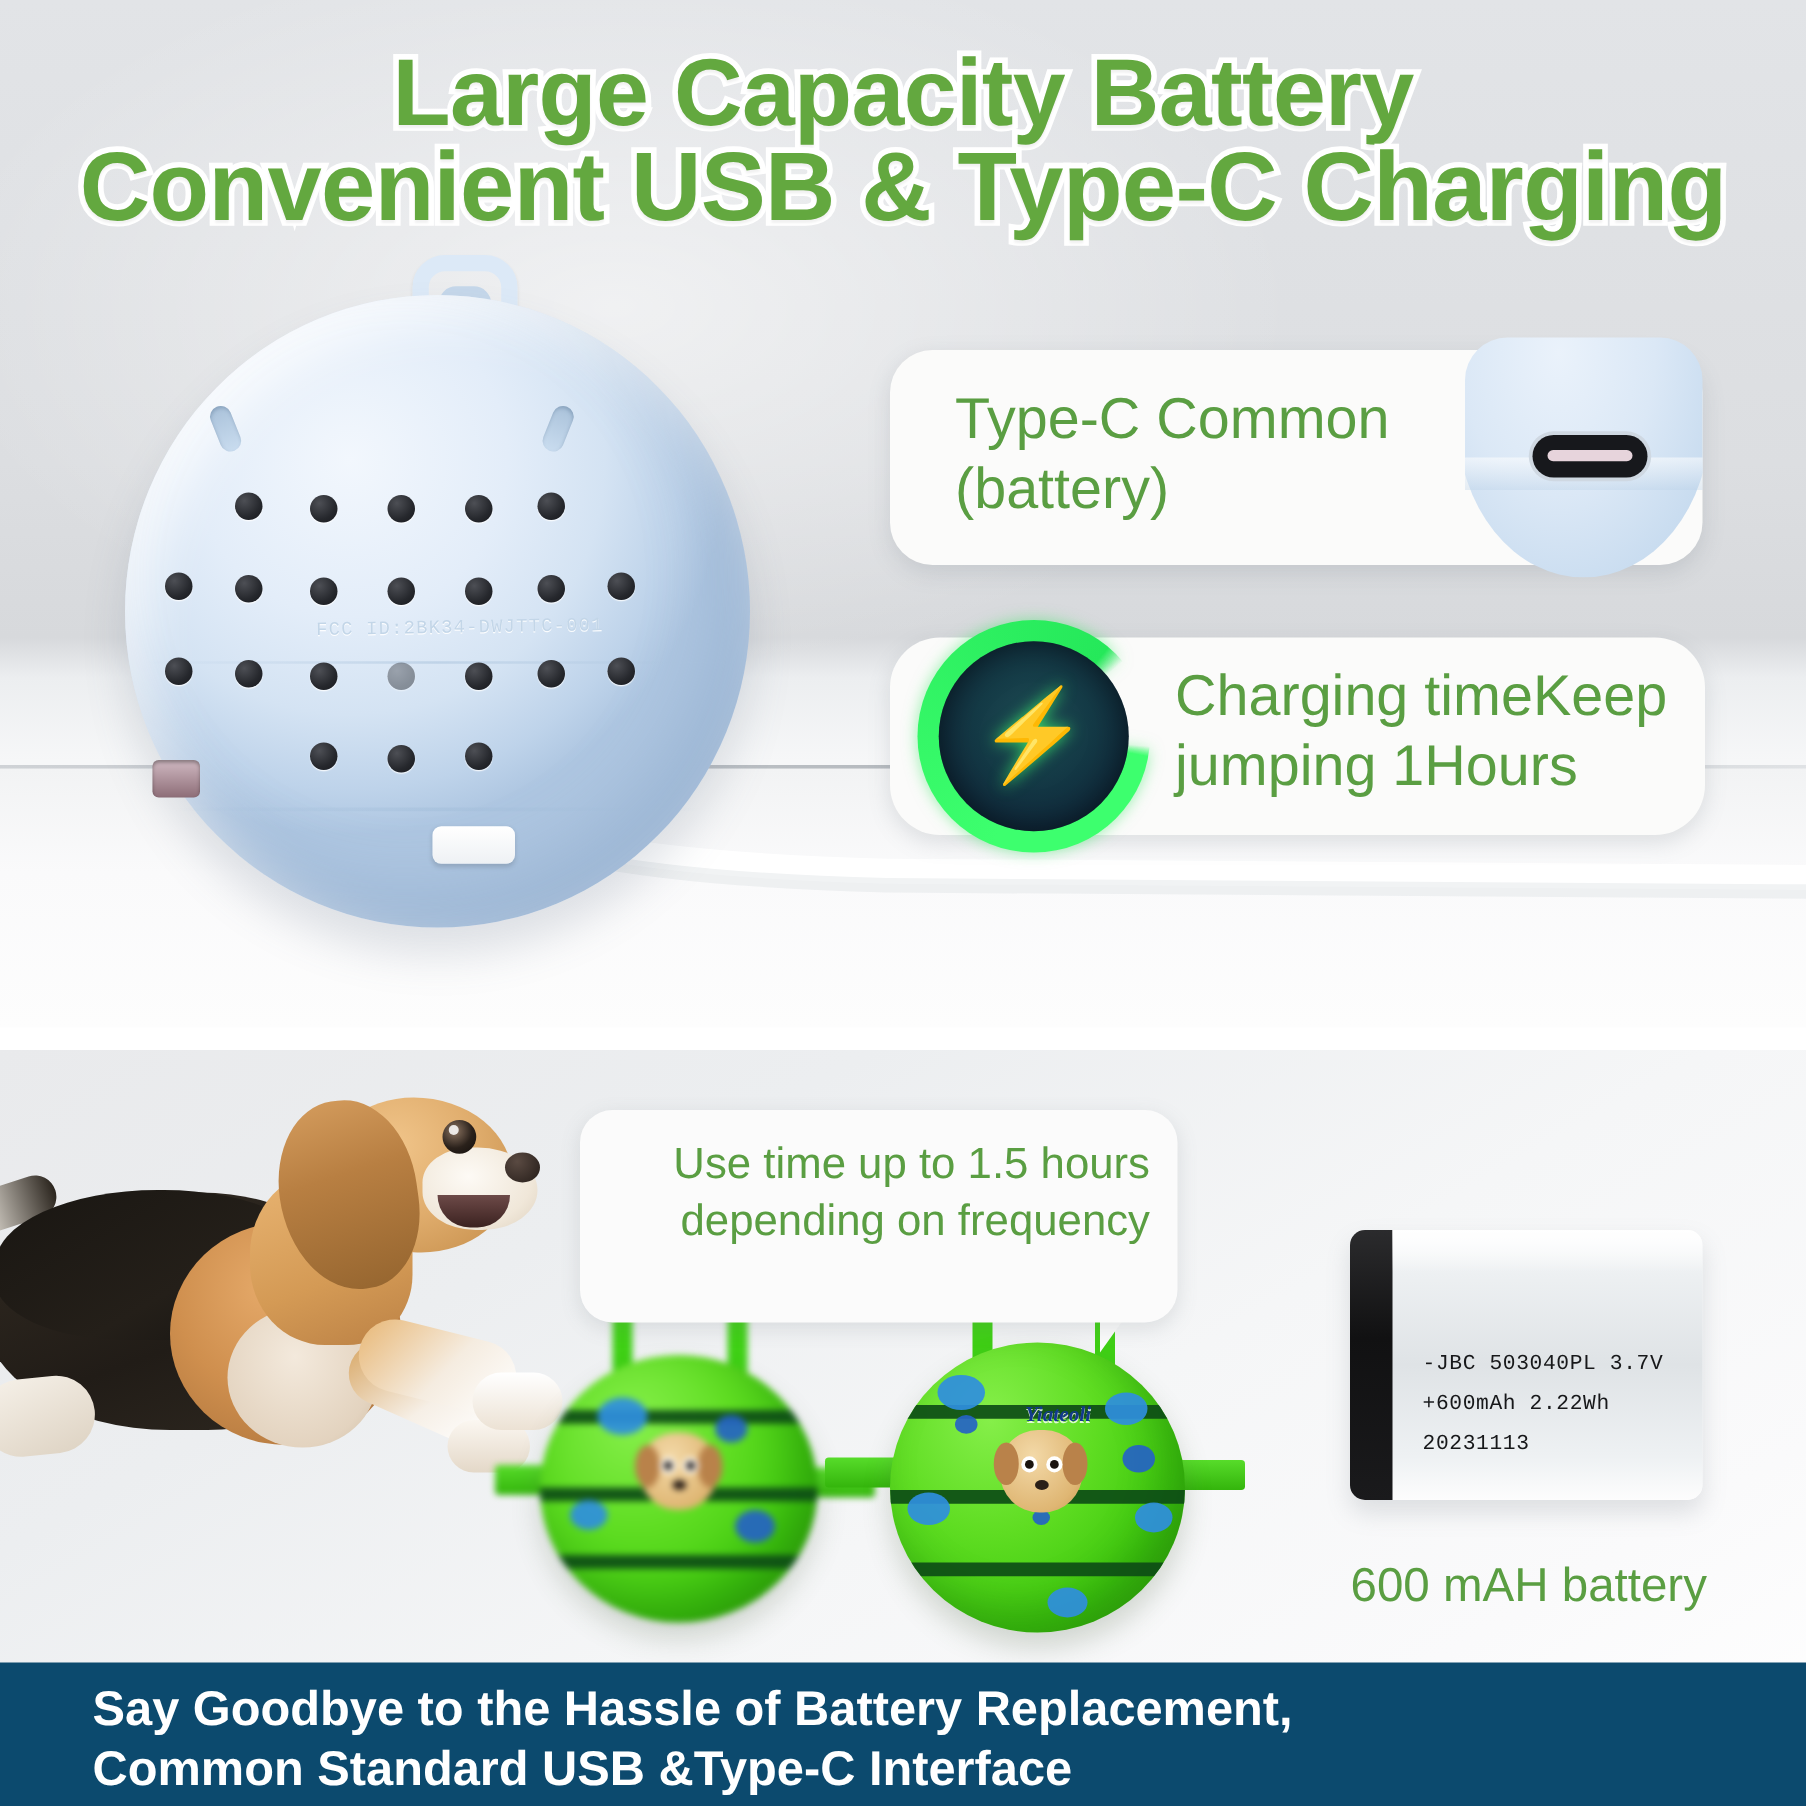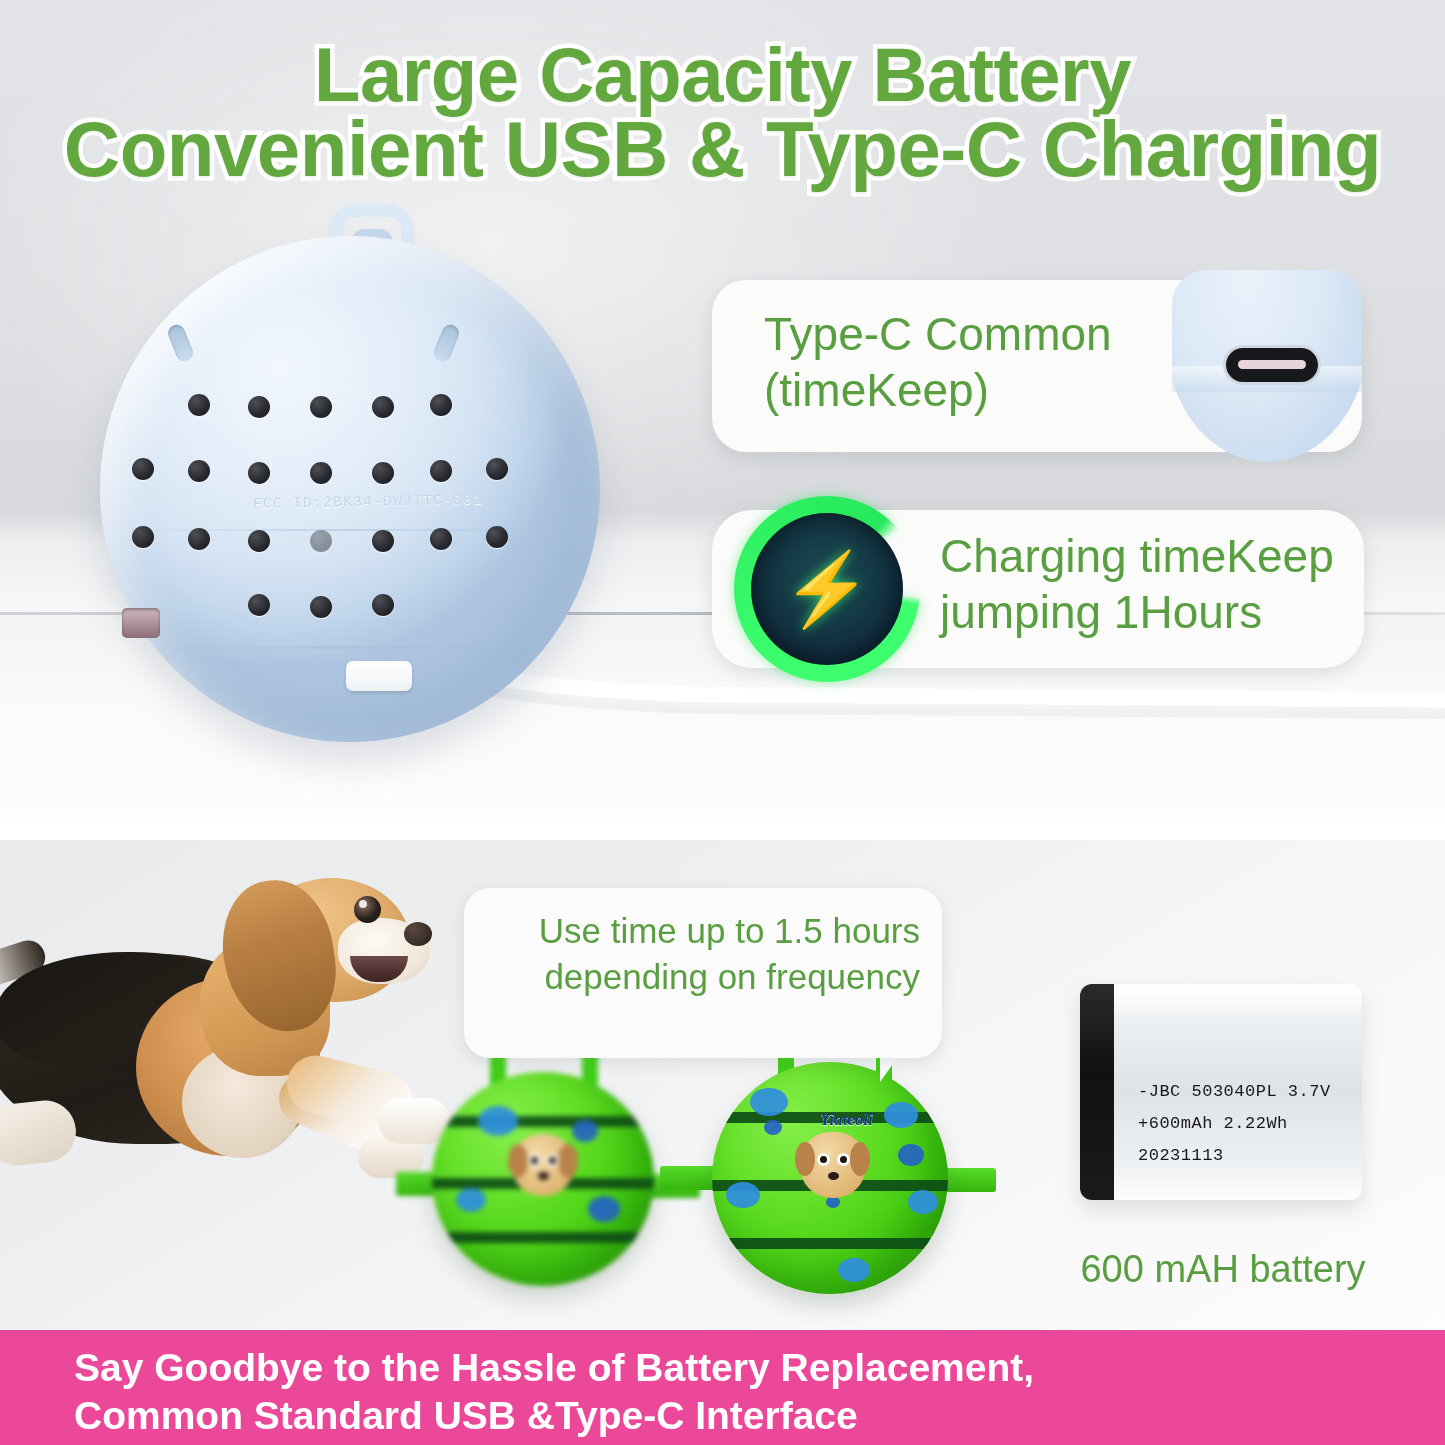--- a/index.html
+++ b/index.html
@@ -132,21 +132,21 @@
     border-radius:26px;box-shadow:0 5px 16px rgba(100,110,120,.17);z-index:11;}
   .usetime-text{position:absolute;left:22px;top:20px;width:434px;text-align:right;color:#5a9e42;
     font-size:35px;line-height:46px;}
   .usetime-tail{position:absolute;left:880px;top:200px;width:0;height:0;border-left:30px solid #fbfbfb;
     border-bottom:42px solid transparent;z-index:10;}
 
   
   .toy{position:absolute;border-radius:50%;}
   .toy-a{left:432px;top:1068px;width:222px;height:214px;z-index:8;filter:blur(2.4px);}
   .toy-b{left:712px;top:1058px;width:236px;height:232px;z-index:9;}
-  .toy-sphere{position:absolute;left:0;top:4px;width:100%;height:100%;border-radius:50%;
+  .toy-sphere{position:absolute;left:0;top:16px;width:100%;height:100%;border-radius:50%;
     background:radial-gradient(ellipse at 34% 26%, #86ef4a 0%, #5fdd22 38%, #3ec90d 70%, #2ea209 100%);
     overflow:hidden;box-shadow:0 12px 22px rgba(70,90,60,.22), inset -16px -18px 34px rgba(20,90,10,.32);text-align:right;}
   .stripe{position:absolute;left:-8%;width:116%;height:11px;background:#0d4d16;opacity:.92;}
   .paw{position:absolute;border-radius:50%;background:#2f8ede;opacity:.92;}
   .paw-b{background:#2563c4;}
   .toy-handle{position:absolute;border:16px solid #3fd015;border-radius:40px 40px 6px 6px;background:transparent;}
   .toy-strap{position:absolute;height:24px;background:linear-gradient(180deg,#57dc2a,#34b50c);border-radius:3px;}
   .brand{position:absolute;font-family:"Liberation Serif",serif;font-weight:bold;font-style:italic;
     font-size:17px;color:#123a8c;text-shadow:0 1px 0 rgba(255,255,255,.8);}
   .toydog{position:absolute;width:62px;height:62px;border-radius:46% 46% 48% 48%;
@@ -163,21 +163,21 @@
   .battery-edge{position:absolute;left:0;top:0;width:34px;height:216px;
     background:linear-gradient(180deg,#2b2b2d,#111112 40%,#1a1a1c 100%);}
   .battery-gloss{position:absolute;left:34px;top:0;width:248px;height:34px;
     background:linear-gradient(180deg,rgba(255,255,255,.95),rgba(255,255,255,0));}
   .battery-txt{position:absolute;left:58px;top:92px;font-family:"Liberation Mono",monospace;
     font-size:17px;line-height:32px;color:#17181a;letter-spacing:.5px;}
   .battery-cap{position:absolute;left:1008px;top:1248px;width:430px;text-align:center;
     color:#5a9e42;font-size:38px;z-index:8;}
 
   
-  .banner{position:absolute;left:0;top:1330px;width:1445px;height:115px;background:#ec4899;z-index:20;}
+  .banner{position:absolute;left:0;top:1330px;width:1445px;height:115px;background:#0c4a6e;z-index:20;}
   .banner-text{position:absolute;left:74px;top:14px;width:1300px;
     font-family:"Liberation Sans Narrow","Liberation Sans",sans-serif;font-weight:bold;
     font-size:39px;line-height:48px;color:#ffffff;}
 </style>
 </head>
 <body>
 
 <div id="page">
 
   <div class="top-section">
@@ -227,21 +227,21 @@
 
     <svg class="cable" viewBox="0 0 1160 360">
       <path d="M22 6 C 14 70, 6 120, 44 164 C 96 214, 220 236, 420 241 L 1160 246" fill="none" stroke="#ffffff" stroke-width="20" stroke-linecap="round"></path>
       <path d="M22 6 C 14 70, 6 120, 44 164 C 96 214, 220 236, 420 241 L 1160 246" fill="none" stroke="#d8dce0" stroke-width="20" stroke-linecap="round" opacity=".35" transform="translate(0,7)"></path>
       <path d="M22 6 C 14 70, 6 120, 44 164 C 96 214, 220 236, 420 241 L 1160 246" fill="none" stroke="#ffffff" stroke-width="11" stroke-linecap="round"></path>
     </svg>
 
     <div class="card card-typec">
       <div class="typec-text">
         <div class="callout-text">Type-C Common</div>
-        <div class="callout-text">(timeKeep)</div>
+        <div class="callout-text">(battery)</div>
       </div>
       <div class="port-inset">
         <div class="port-ball"></div>
         <div class="port-band"></div>
         <div class="port-slot"></div>
       </div>
     </div>
 
     <div class="card card-charge">
       <div class="charge-icon">

